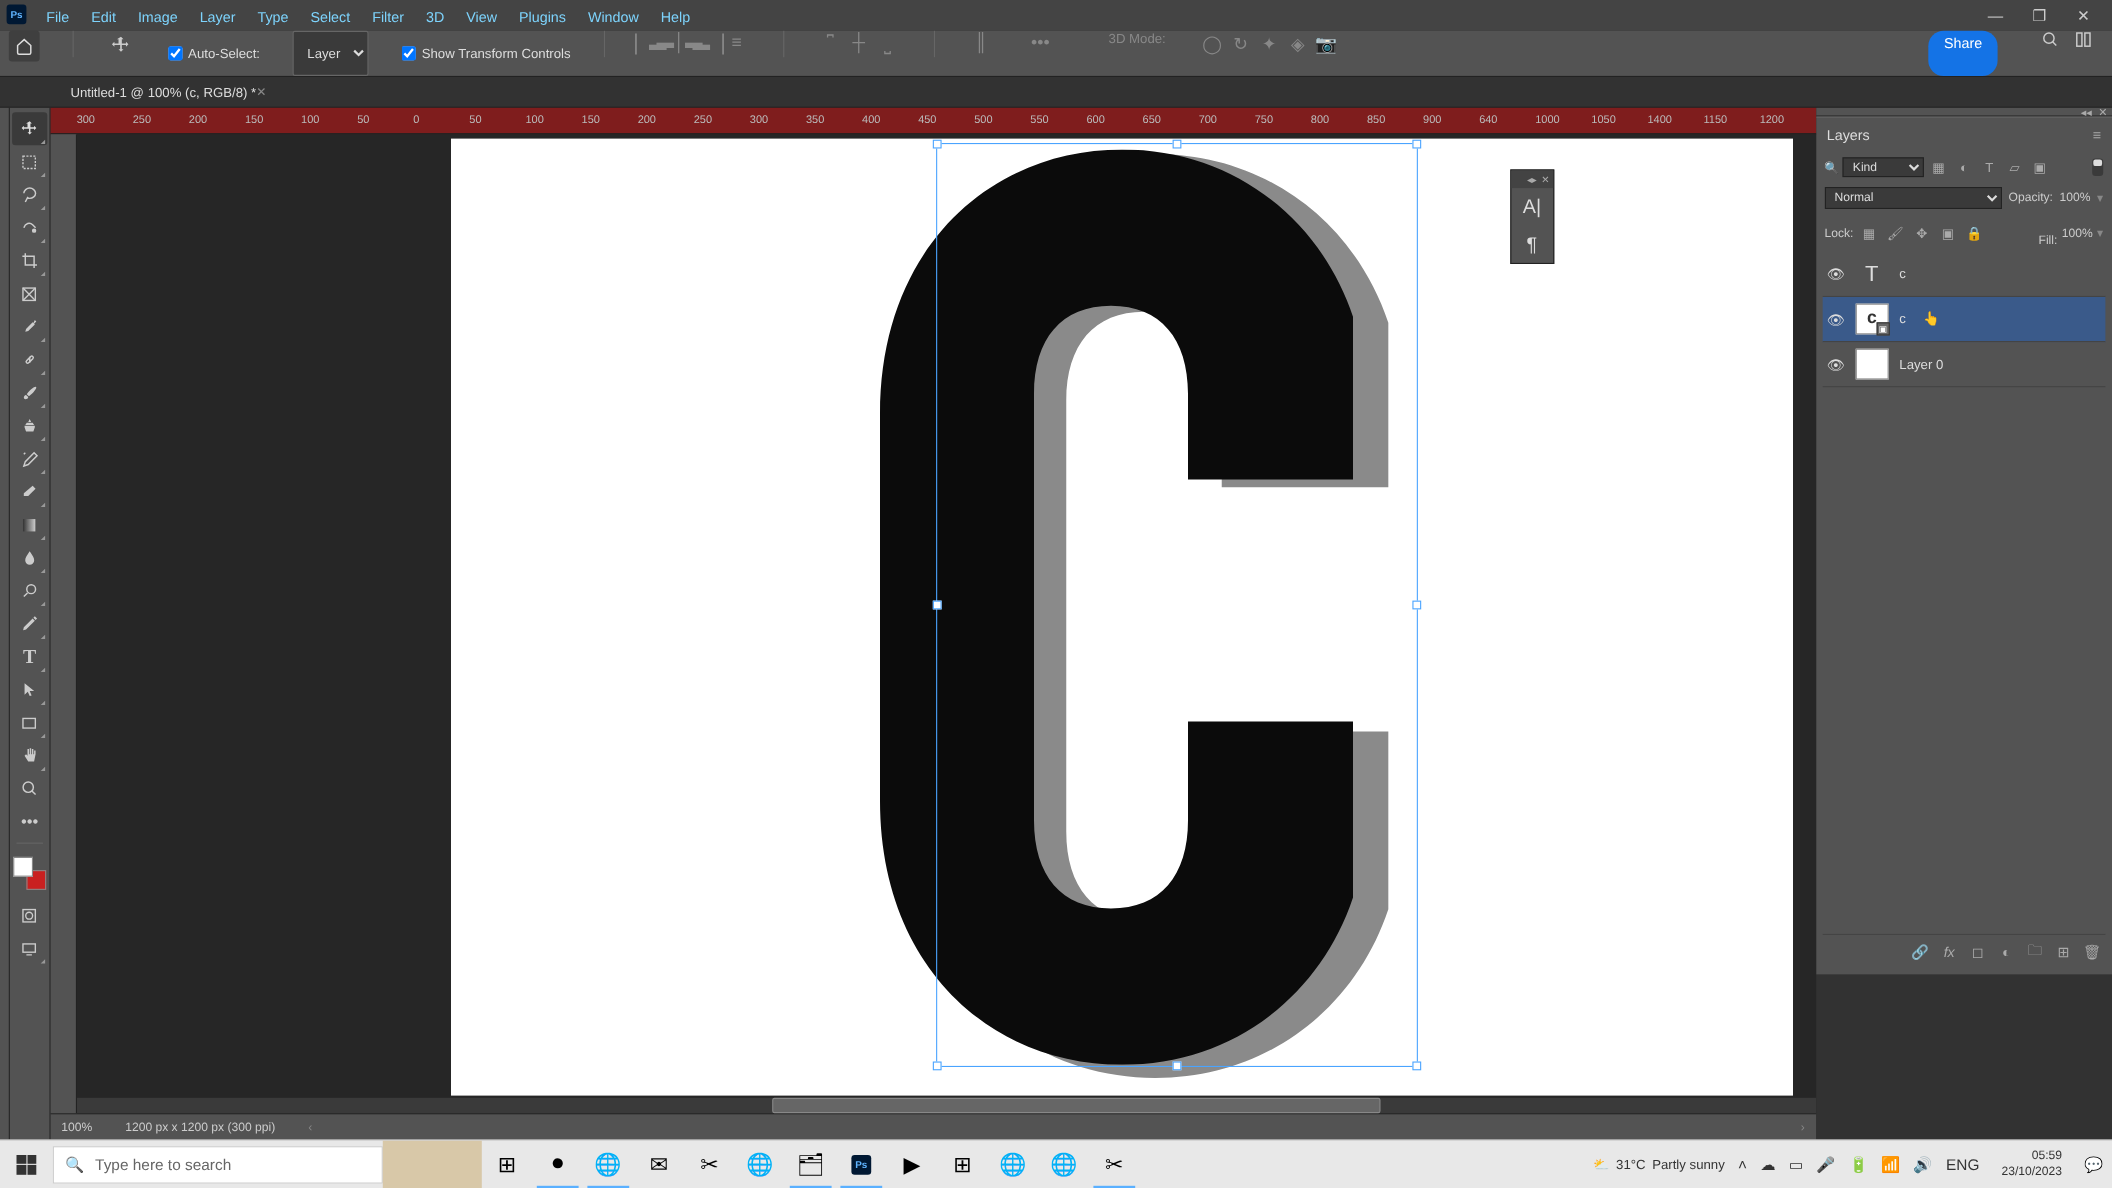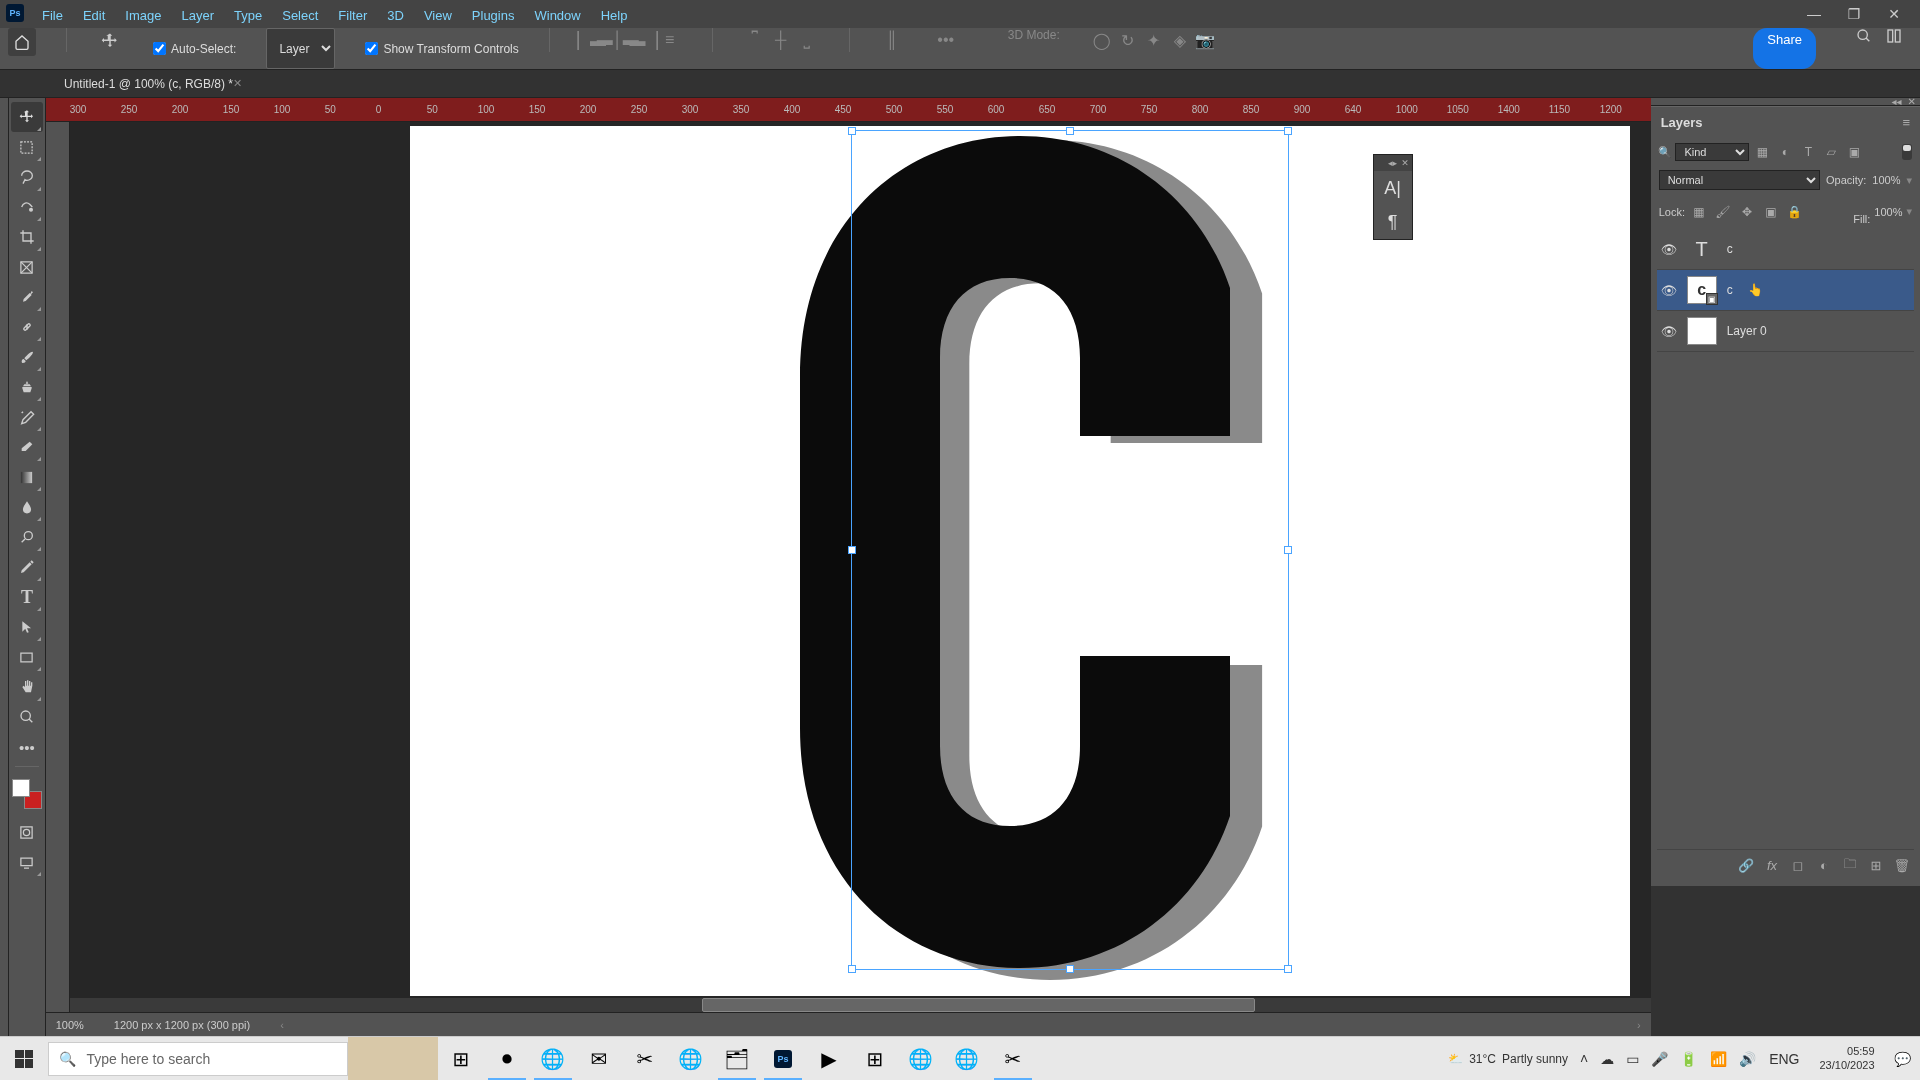--- a/index.html
+++ b/index.html
@@ -64,21 +64,21 @@
 
 
 .float-panel { position: absolute; right: 238px; top: 32px; width: 40px; background: #535353; border: 1px solid #222; }
 .float-panel .hdr { height: 16px; background: #434343; display: flex; justify-content: flex-end; align-items: center; color: #aaa; font-size: 9px; padding: 0 3px; gap: 4px; }
 .float-panel .row { height: 34px; display: flex; align-items: center; justify-content: center; color: #ddd; font-size: 18px; }
 
 
 .right-column { width: 296px; display: flex; flex-direction: column; }
 .right-spacer-top { height: 8px; background: #535353; border-bottom: 1px solid #222; display: flex; justify-content: flex-end; align-items: center; color: #aaa; font-size: 10px; gap: 6px; padding: 0 4px; }
 .layers-panel { flex: 0 0 auto; background: #535353; padding: 6px; display: flex; flex-direction: column; height: 780px; border-top: 1px solid #666; }
-.layers-tab { color: #ddd; font-size: 13px; padding: 2px 4px 8px; display: flex; justify-content: space-between; align-items: flex-start; font-weight: bold; }
+.layers-tab { color: #ddd; font-size: 13px; padding: 2px 4px 8px; display: flex; justify-content: space-between; align-items: flex-start; }
 .layers-filter { display: flex; align-items: center; gap: 3px; padding: 4px 2px; }
 .layers-filter select { background: #3a3a3a; color: #ddd; border: 1px solid #222; font-size: 11px; padding: 1px 4px; flex: 0 0 74px; }
 .lf-icon { width: 20px; height: 20px; display: flex; align-items: center; justify-content: center; color: #aaa; font-size: 12px; }
 .lf-toggle { width: 10px; height: 16px; background: #3a3a3a; border-radius: 3px; margin-left: auto; position: relative; }
 .lf-toggle::after { content: ''; position: absolute; top: 1px; left: 1px; width: 8px; height: 6px; background: #ddd; border-radius: 2px; }
 .layers-blend { display: flex; align-items: center; gap: 6px; padding: 4px 2px; color: #ccc; font-size: 11px; }
 .layers-blend select { background: #3a3a3a; color: #ddd; border: 1px solid #222; font-size: 11px; padding: 2px 4px; flex: 1; }
 .layers-lock { display: flex; align-items: center; gap: 4px; padding: 4px 2px; color: #ccc; font-size: 11px; }
 .layer-row { display: flex; align-items: center; padding: 6px 4px; gap: 10px; border-bottom: 1px solid #444; }
 .layer-row.selected { background: #3a5a8a; }

